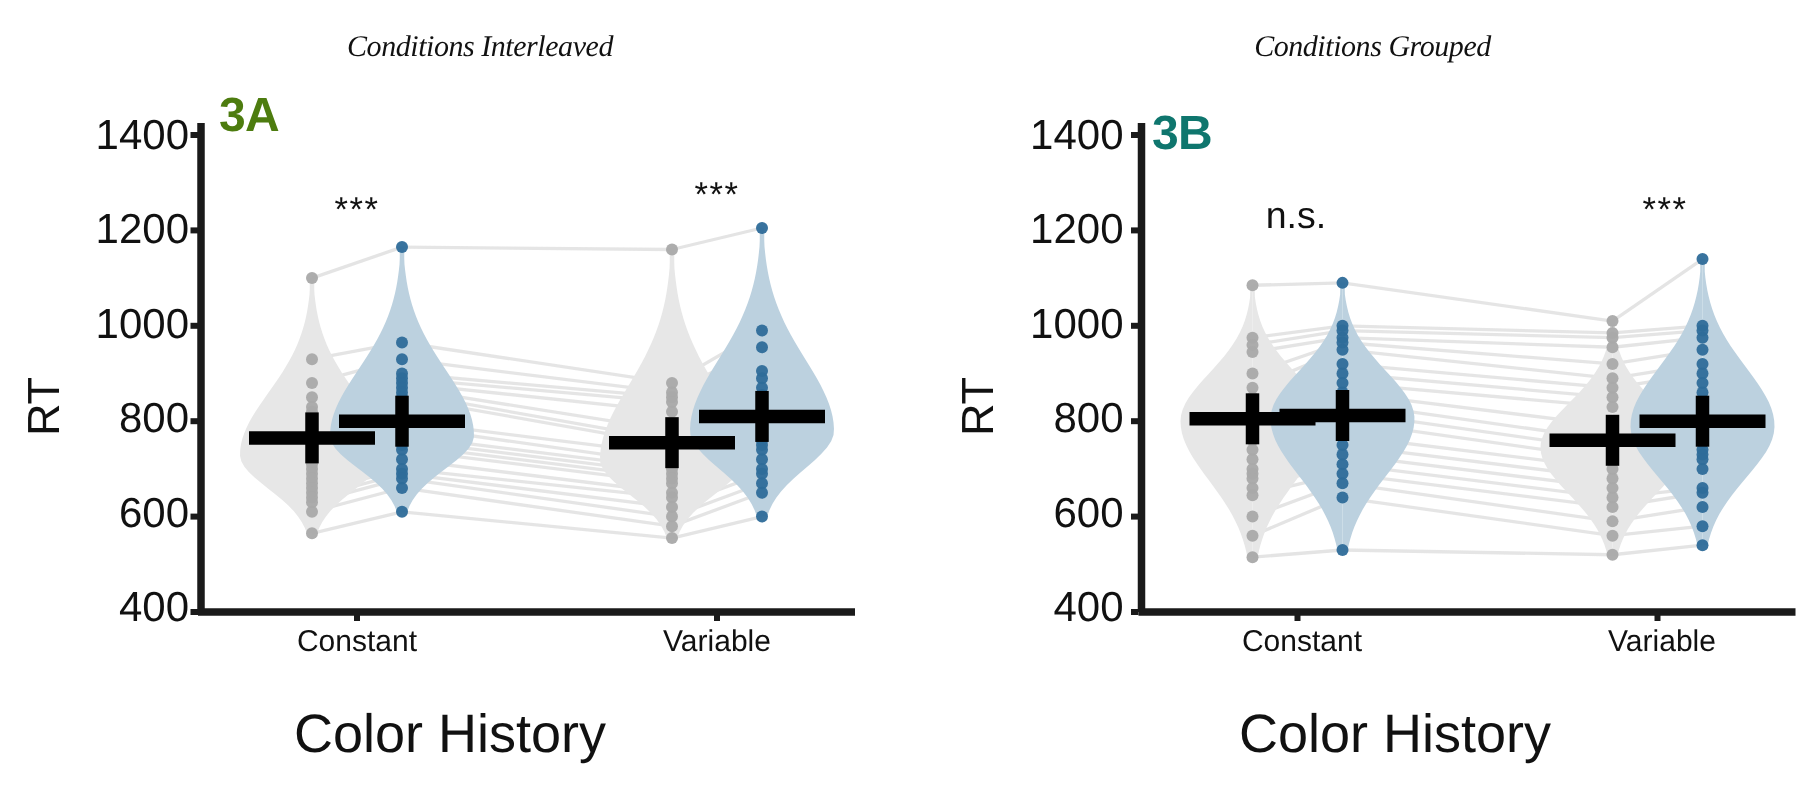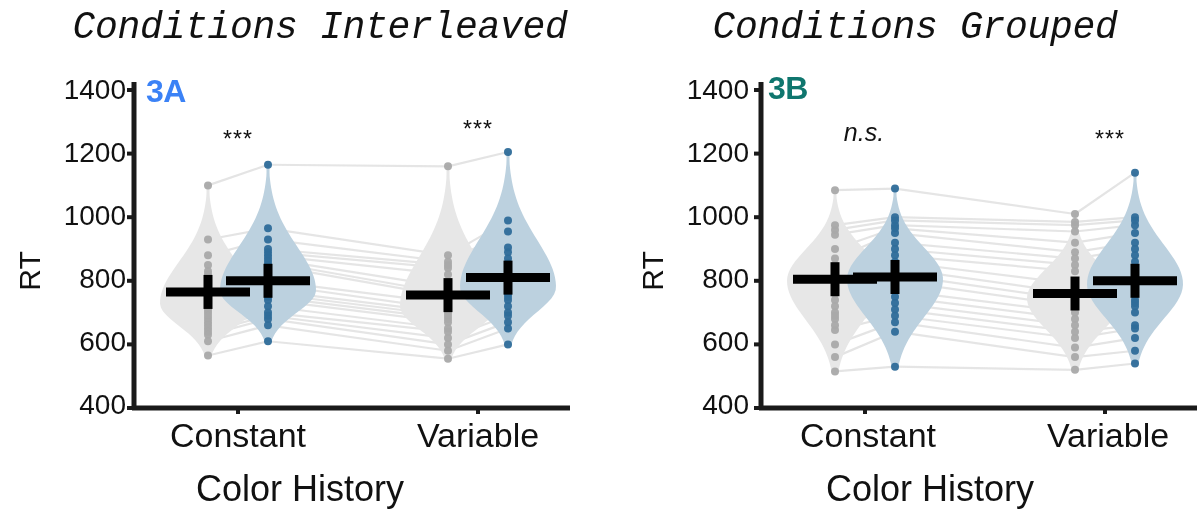--- a/index.html
+++ b/index.html
@@ -23,27 +23,27 @@
     position: absolute;
     top: 0;
     width: 600px;
     height: 528px;
   }
   #panel-a { left: 0; }
   #panel-b { left: 600px; }
 
   .panel-title {
     position: absolute;
-    top: 6px;
+    top: 20px;
     left: 0;
     width: 600px;
     text-align: center;
     font-style: italic;
-    font-size: 38px;
-    font-family: Liberation Mono, monospace;
+    font-size: 20px;
+    font-family: Liberation Serif, serif;
     color: #111111;
     letter-spacing: -0.3px;
   }
   #panel-a .panel-title { text-indent: 40px; }
   #panel-b .panel-title { text-indent: 30px; }
 
   .panel-tag {
     position: absolute;
     font-size: 32px;
     font-weight: bold;
@@ -68,21 +68,21 @@
   .tick-label-y {
     position: absolute;
     font-size: 28px;
     color: #111111;
     text-align: right;
     white-space: nowrap;
     line-height: 1;
   }
   .tick-label-x {
     position: absolute;
-    font-size: 34px;
+    font-size: 20px;
     color: #111111;
     text-align: center;
     white-space: nowrap;
     line-height: 1;
   }
   .sig-label {
     position: absolute;
     font-size: 25px;
     color: #111111;
     text-align: center;
@@ -105,21 +105,21 @@
 </style>
 </head>
 <body>
 
 <div id="figure">
 
   <div class="panel" id="panel-a">
 
     <div class="panel-title">Conditions Interleaved</div>
 
-    <div class="panel-tag" id="tag-a" style="left: 146px; top: 75px; color: #3b82f6;">3A</div>
+    <div class="panel-tag" id="tag-a" style="left: 146px; top: 60px; color: #4d7c0f;">3A</div>
 
     <div class="axis-label-y" id="ylab-a" style="left:-15px; top:254px; width:90px; text-align:center;">RT</div>
 
     <div class="tick-label-y" style="left:26px; top:76px; width:100px;">1400</div>
     <div class="tick-label-y" style="left:26px; top:139px; width:100px;">1200</div>
     <div class="tick-label-y" style="left:26px; top:202px; width:100px;">1000</div>
     <div class="tick-label-y" style="left:26px; top:265px; width:100px;">800</div>
     <div class="tick-label-y" style="left:26px; top:328px; width:100px;">600</div>
     <div class="tick-label-y" style="left:26px; top:391px; width:100px;">400</div>
 
@@ -344,21 +344,21 @@
 
     <div class="axis-label-y" id="ylab-b" style="left:8px; top:254px; width:90px; text-align:center;">RT</div>
 
     <div class="tick-label-y" style="left:49px; top:76px; width:100px;">1400</div>
     <div class="tick-label-y" style="left:49px; top:139px; width:100px;">1200</div>
     <div class="tick-label-y" style="left:49px; top:202px; width:100px;">1000</div>
     <div class="tick-label-y" style="left:49px; top:265px; width:100px;">800</div>
     <div class="tick-label-y" style="left:49px; top:328px; width:100px;">600</div>
     <div class="tick-label-y" style="left:49px; top:391px; width:100px;">400</div>
 
-    <div class="sig-label" style="left:204px; top:120px; width:120px;font-style:italic;">n.s.</div>
+    <div class="sig-label" style="left:204px; top:132px; width:120px;">n.s.</div>
     <div class="sig-label sig-stars" style="left:450px; top:128px; width:120px;">***</div>
 
     <div class="tick-label-x" style="left:178px; top:418px; width:180px;">Constant</div>
     <div class="tick-label-x" style="left:418px; top:418px; width:180px;">Variable</div>
 
     <div class="axis-label-x" style="left:180px; top:468px; width:300px;">Color History</div>
 
     <svg class="plot" id="plot-b">
         <g>
           <line x1="235" y1="190.17" x2="295" y2="188.58" stroke="#e3e3e3" stroke-width="2.2" opacity="0.95"></line>

